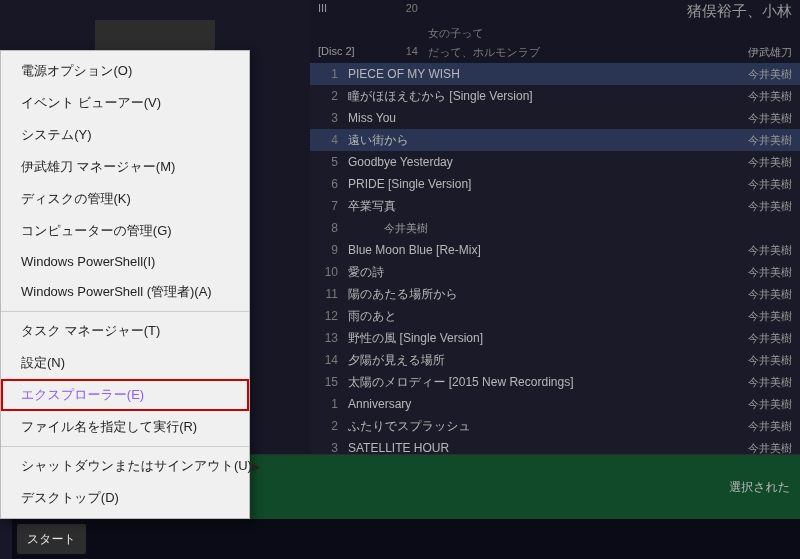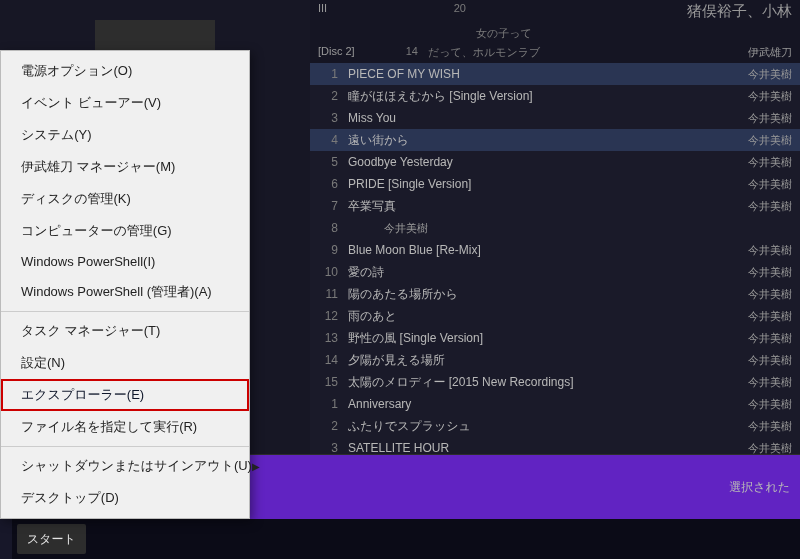--- a/index.html
+++ b/index.html
@@ -90,21 +90,21 @@
       background: #181828;
     }
 
     
     .bottom-toolbar {
       position: absolute;
       bottom: 40px;
       left: 0;
       right: 0;
       height: 65px;
-      background: #6d28d9;
+      background: #14532d;
       display: flex;
       align-items: center;
       padding: 0 10px;
       border-top: 1px solid #333;
     }
 
     .toolbar-btn {
       display: flex;
       flex-direction: column;
       align-items: center;
@@ -172,21 +172,21 @@
       cursor: pointer;
       font-size: 13px;
       color: #222;
       position: relative;
       white-space: nowrap;
     }
 
     .menu-item.highlighted {
       background: transparent;
       border: 2px solid #cc0000;
-      color: #0f172a;
+      color: #8b5cf6;
       padding: 5px 14px 5px 18px;
     }
 
     .menu-item .arrow {
       margin-left: auto;
       font-size: 10px;
     }
 
     .menu-separator {
       height: 1px;
@@ -231,21 +231,21 @@
   <div class="track-list-area">
 
     <div class="album-section">
       <div class="album-placeholder"></div>
       <div class="album-label">Songs Of A...</div>
     </div>
 
     <div class="track-table" id="track-table-container">
     <div class="disc-header">
   <span style="width:80px; color:#aaa;">III</span>
-  <span style="width:30px; text-align:right; padding-right:10px; color:#888;margin-left:48px;">20</span>
+  <span style="width:30px; text-align:right; padding-right:10px; color:#888;">20</span>
   <span style="flex:1;margin-top:24px;">女の子って</span>
   <span style="width:120px; text-align:right; color:#aaa; font-size:15px;">猪俣裕子、小林</span>
 </div>
         <div class="disc-header">
   <span style="width:80px; color:#aaa;">[Disc 2]</span>
   <span style="width:30px; text-align:right; padding-right:10px; color:#888;">14</span>
   <span style="flex:1;">だって、ホルモンラブ</span>
   <span style="width:80px; text-align:right; color:#aaa; font-size:11px;">伊武雄刀</span>
 </div>
         <div class="track-row highlighted">

